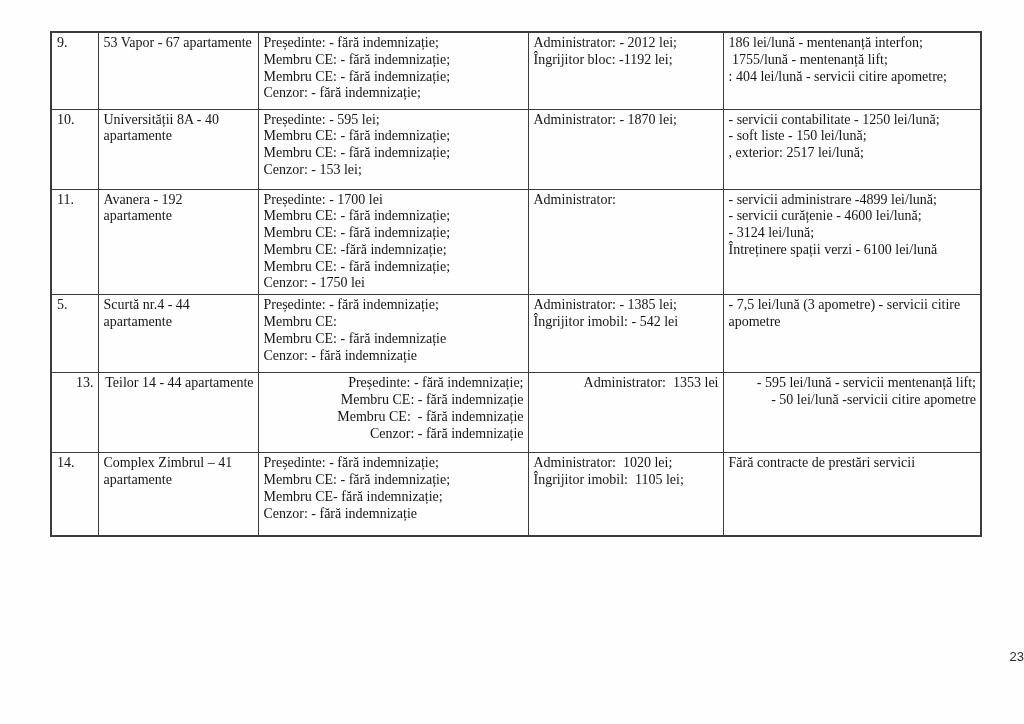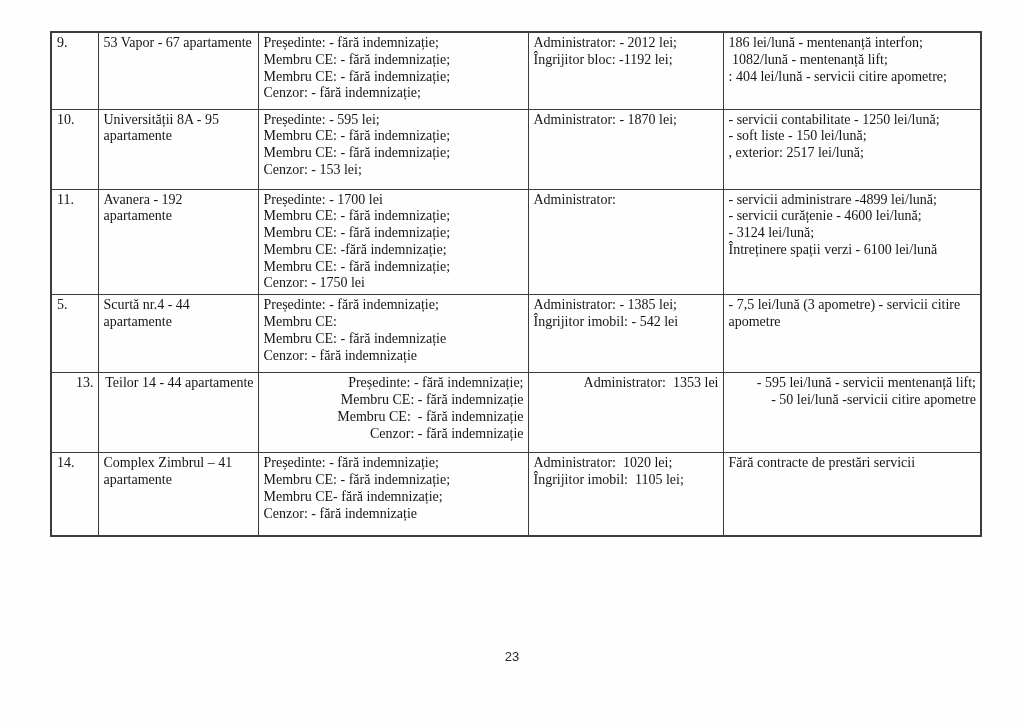--- a/index.html
+++ b/index.html
@@ -38,21 +38,21 @@
     overflow: hidden;
   }
   .line {
     white-space: pre-wrap;
   }
   .page-number {
     position: absolute;
     top: 649px;
     left: 0;
     width: 1024px;
-    text-align: center;
+    text-align: right;
     font-size: 13px;
     font-family: "Liberation Sans", sans-serif;
     color: #2a2a2a;
   }
 </style>
 </head>
 <body>
 
 <div class="page">
   <table class="doc-table">
@@ -72,27 +72,27 @@
             <div class="line">Membru CE: - fără indemnizație;</div>
             <div class="line">Membru CE: - fără indemnizație;</div>
             <div class="line">Cenzor: - fără indemnizație;</div>
           </td>
           <td>
             <div class="line">Administrator: - 2012 lei;</div>
             <div class="line">Îngrijitor bloc: -1192 lei;</div>
           </td>
           <td>
             <div class="line">186 lei/lună - mentenanță interfon;</div>
-            <div class="line"> 1082/lună - mentenanță lift;</div>
+            <div class="line"> 1755/lună - mentenanță lift;</div>
             <div class="line">: 404 lei/lună - servicii citire apometre;</div>
           </td>
         </tr>
         <tr style="height: 80px; margin-top: 44px;">
           <td>10.</td>
-          <td>Universității 8A - 95 apartamente</td>
+          <td>Universității 8A - 40 apartamente</td>
           <td>
             <div class="line">Președinte: - 595 lei;</div>
             <div class="line">Membru CE: - fără indemnizație;</div>
             <div class="line">Membru CE: - fără indemnizație;</div>
             <div class="line">Cenzor: - 153 lei;</div>
           </td>
           <td>
             <div class="line">Administrator: - 1870 lei;</div>
           </td>
           <td>

